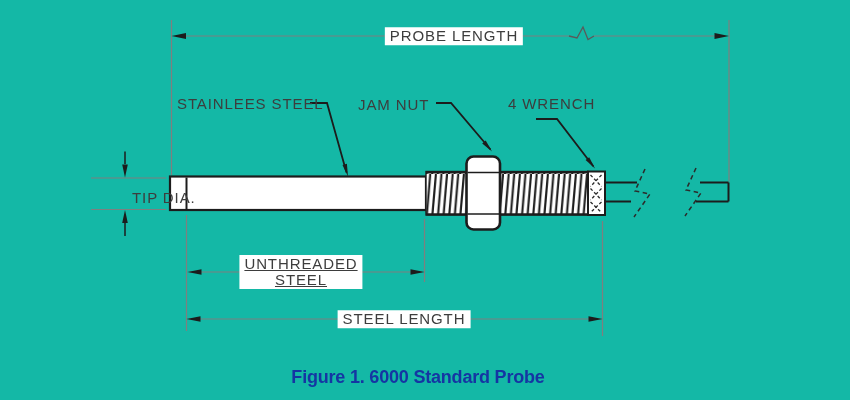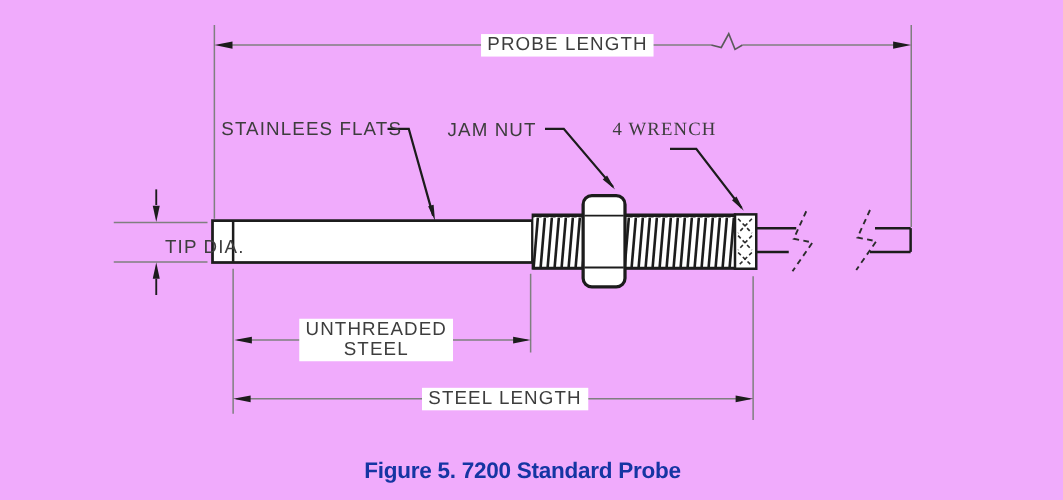--- a/index.html
+++ b/index.html
@@ -1,17 +1,17 @@
 <!DOCTYPE html>
 <html><head>
 <meta charset="utf-8">
 <style>
   html,body{margin:0;padding:0;background:#ffffff;}
   .canvas{
-    position:relative;width:850px;height:400px;background:#f0abfc;
+    position:relative;width:850px;height:400px;background:#14b8a6;
     overflow:hidden;font-family:"Liberation Sans",sans-serif;
   }
   .canvas svg{position:absolute;left:0;top:0;}
   .lbl{
     position:absolute;z-index:2;font-size:15px;line-height:15.5px;
     letter-spacing:0.9px;color:#3d3d3d;white-space:nowrap;
   }
   .ctr{transform:translate(-50%,-50%);text-align:center;}
   .mask{background:#ffffff;padding:1px 5px;}
   .two-line{line-height:16px;}
@@ -122,32 +122,32 @@
       <polygon points="492,151.5 482.2,143.5 485.7,140.4" fill="#1c1c1c"></polygon>
     </g>
     <g>
       <polyline points="536,119 557,119 593.3,166.3" fill="none" stroke="#1c1c1c" stroke-width="1.8"></polyline>
       <polygon points="595,168.5 585.6,160.1 589.2,157.2" fill="#1c1c1c"></polygon>
     </g>
   </svg>
 
   <div class="lbl ctr mask" style="left:454px;top:36px;">PROBE LENGTH</div>
 
-  <div class="lbl" style="left:177px;top:96px;">STAINLEES FLATS</div>
+  <div class="lbl" style="left:177px;top:96px;">STAINLEES STEEL</div>
 
   <div class="lbl" style="left:358px;top:97px;">JAM NUT</div>
 
-  <div class="lbl two-line" style="left:490px;top:96px;font-family:Liberation Serif, serif;">
+  <div class="lbl two-line" style="left:508px;top:96px;">
     <div>4 WRENCH</div>
   </div>
 
   <div class="lbl" style="left:88px;top:190px;margin-left:44px;">TIP DIA.</div>
 
-  <div class="lbl ctr mask two-line" style="left:301px;top:272px;">
+  <div class="lbl ctr mask two-line" style="left:301px;top:272px;text-decoration:underline;">
     <div>UNTHREADED</div>
     <div>STEEL</div>
   </div>
 
   <div class="lbl ctr mask" style="left:404px;top:319px;">STEEL LENGTH</div>
 
-  <div class="caption">Figure 5. 7200 Standard Probe</div>
+  <div class="caption">Figure 1. 6000 Standard Probe</div>
 
 </div>
 
 </body></html>

